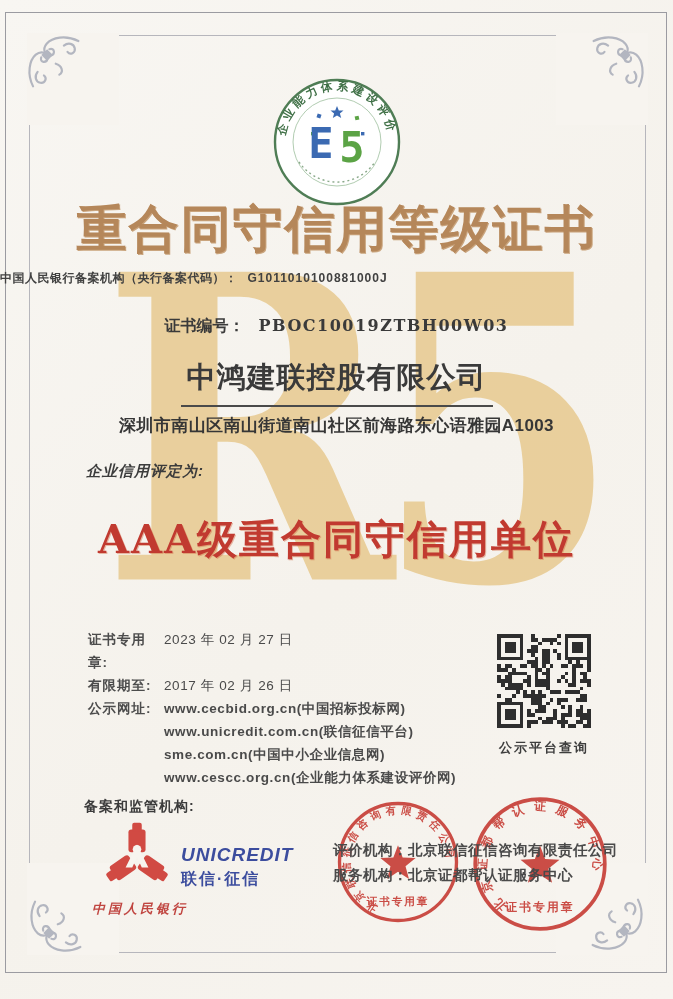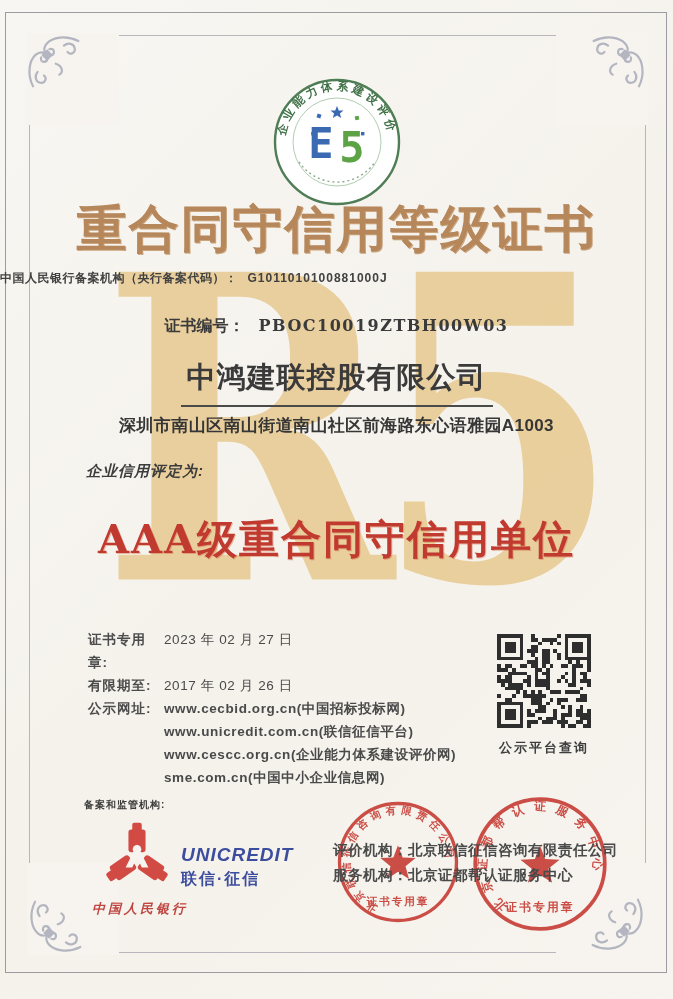--- a/index.html
+++ b/index.html
@@ -52,21 +52,21 @@
   .details .row{display:flex;line-height:23px;}
   .details .lbl{width:76px;letter-spacing:1px;flex:0 0 auto;}
   .details .val{letter-spacing:.6px;font-weight:normal;color:#4a4a4a;}
   .details .site{font-weight:bold;}
   
   .qr-block{position:absolute;top:634px;left:492px;width:104px;text-align:center;}
   .qr-code{width:94px;height:94px;margin:0 auto;}
   .qr-code svg{width:100%;height:100%;}
   .qr-caption{margin-top:11px;font-size:13px;font-weight:bold;color:#3e3e3e;letter-spacing:2px;}
   
-  .regulator-label{position:absolute;top:798px;left:84px;font-size:10px;font-weight:bold;color:#3c3c3c;letter-spacing:1px;}
+  .regulator-label{position:absolute;top:798px;left:84px;font-size:14px;font-weight:bold;color:#3c3c3c;letter-spacing:1px;}
   .pboc{position:absolute;top:818px;left:92px;width:90px;text-align:center;}
   .pboc svg{width:78px;height:76px;}
   .pboc-name{margin-top:2px;font-family:"DejaVu Serif",serif;font-style:italic;font-weight:bold;
     font-size:13px;color:#c04540;letter-spacing:3px;white-space:nowrap;}
   .unicredit{position:absolute;top:844px;left:181px;color:#3c4d9e;}
   .uc-en{font-size:19px;font-weight:bold;letter-spacing:1px;font-style:italic;}
   .uc-cn{font-size:16px;font-weight:bold;letter-spacing:2px;margin-top:3px;}
   .agency{position:absolute;top:841px;left:333px;width:310px;z-index:3;
     font-size:14.5px;font-weight:bold;color:#4a4a4a;letter-spacing:.5px;}
   .agency .line{line-height:18px;margin-bottom:7px;white-space:nowrap;}
@@ -177,25 +177,25 @@
       <div class="row">
         <span class="lbl">公示网址:</span>
         <span class="val site">www.cecbid.org.cn(中国招标投标网)</span>
       </div>
       <div class="row">
         <span class="lbl"></span>
         <span class="val site">www.unicredit.com.cn(联信征信平台)</span>
       </div>
       <div class="row">
         <span class="lbl"></span>
-        <span class="val site">www.cescc.org.cn(企业能力体系建设评价网)</span>
+        <span class="val site">sme.com.cn(中国中小企业信息网)</span>
       </div>
       <div class="row">
         <span class="lbl"></span>
-        <span class="val site">sme.com.cn(中国中小企业信息网)</span>
+        <span class="val site">www.cescc.org.cn(企业能力体系建设评价网)</span>
       </div>
     </div>
 
     <div class="qr-block">
       <div class="qr-code"><svg viewBox="0 0 25 25" shape-rendering="crispEdges" fill="#2e2e2e">
             <rect x="0" y="0" width="1" height="1"></rect>
             <rect x="1" y="0" width="1" height="1"></rect>
             <rect x="2" y="0" width="1" height="1"></rect>
             <rect x="3" y="0" width="1" height="1"></rect>
             <rect x="4" y="0" width="1" height="1"></rect>

